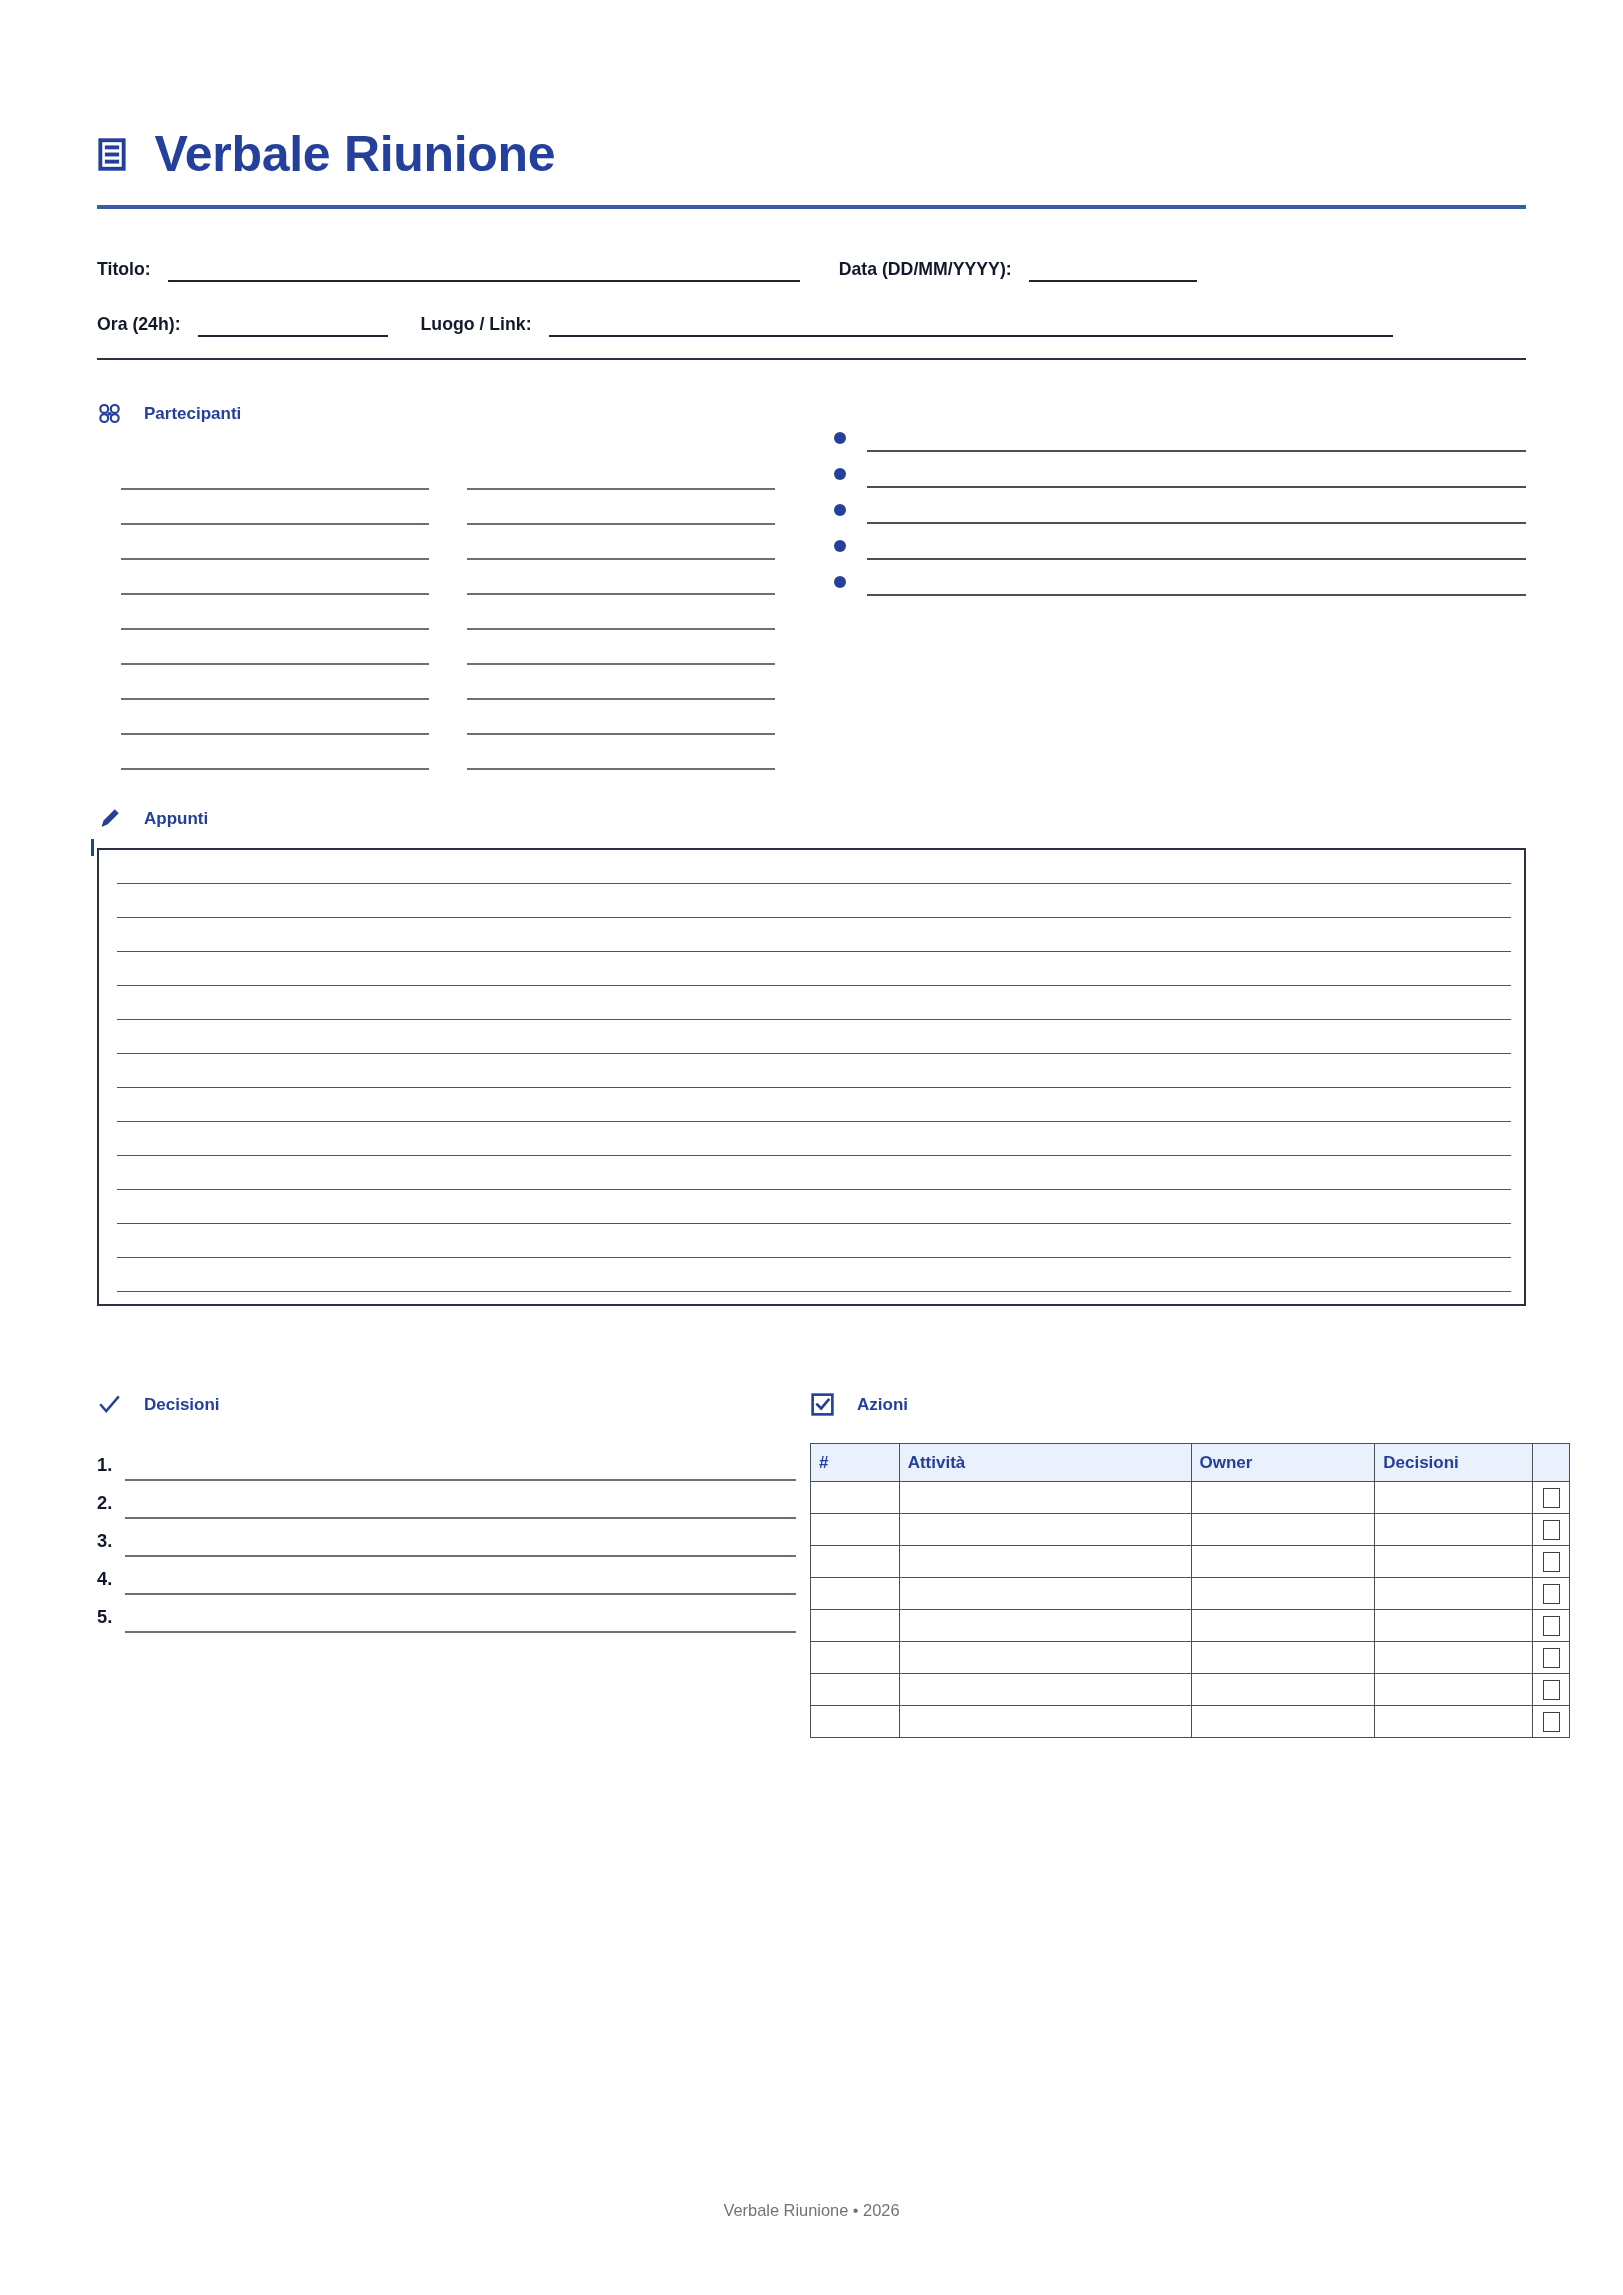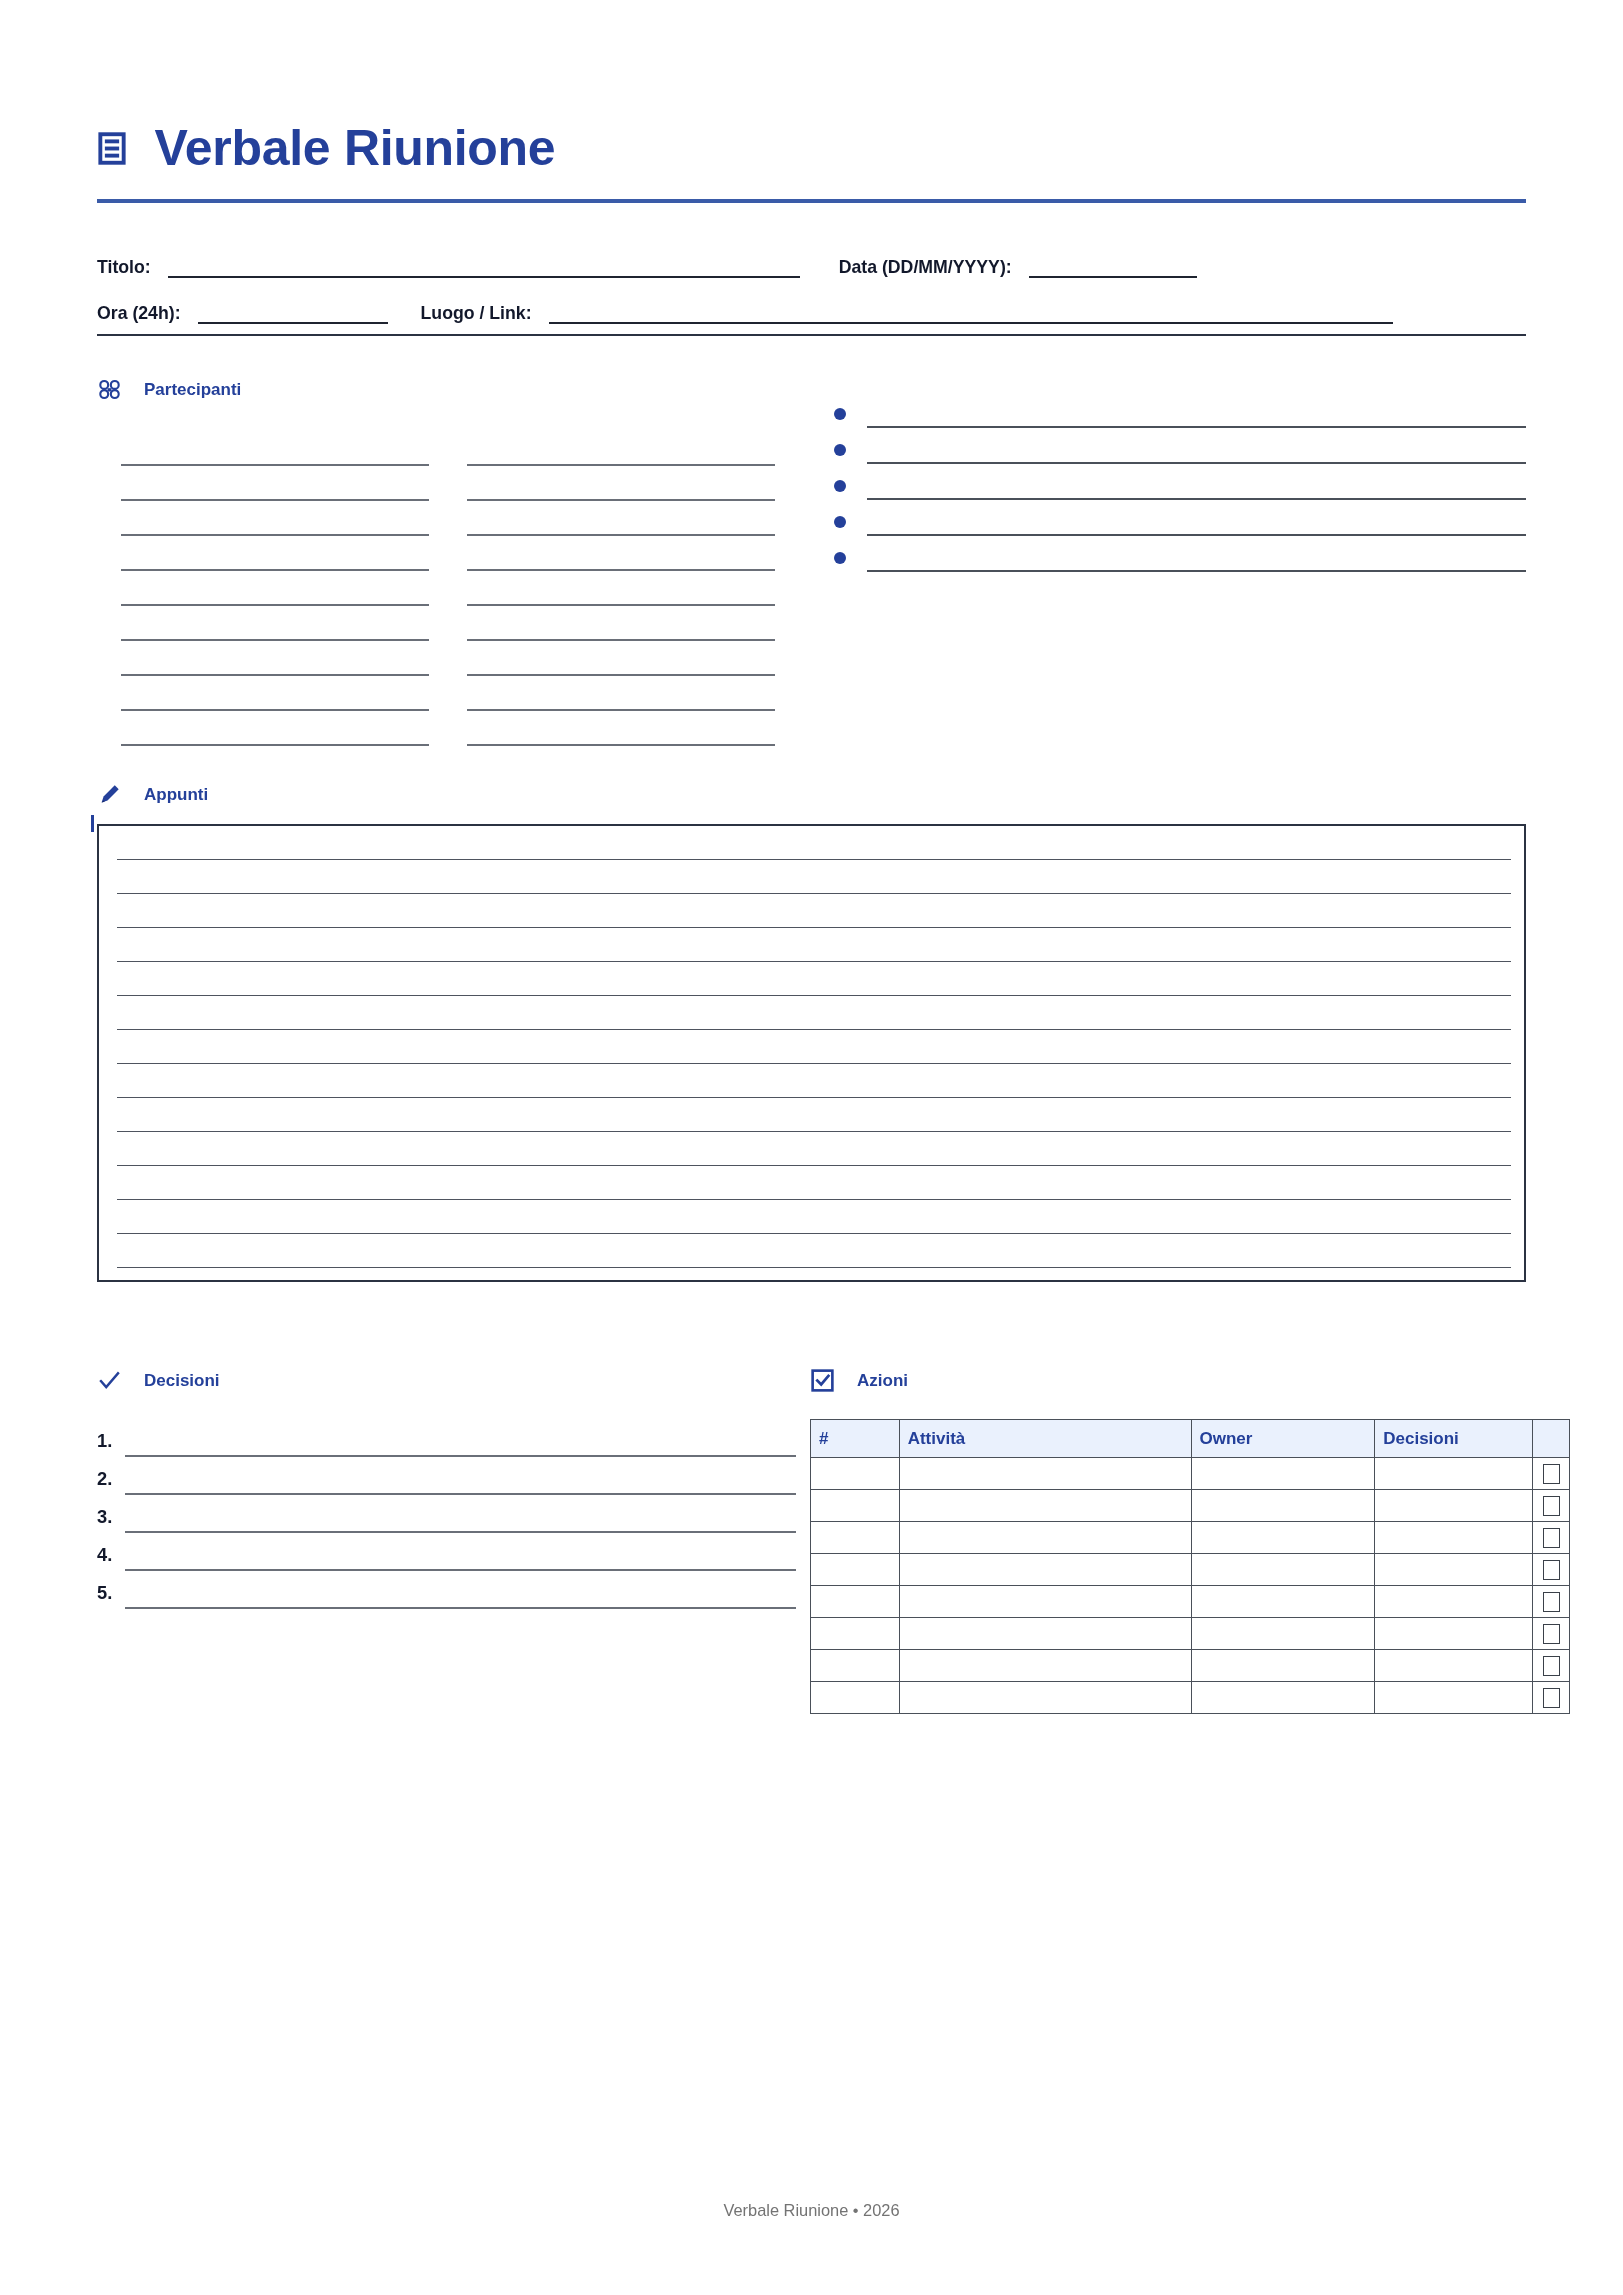--- a/index.html
+++ b/index.html
@@ -14,21 +14,21 @@
     color: #1a1a1a;
     position: relative;
     overflow: hidden;
   }
   .page {
     position: absolute;
     left: 0; top: 0;
     width: 1623px;
     height: 2285px;
     box-sizing: border-box;
-    padding: 6px 97px;
+    padding: 12px 97px;
   }
 
   
   .doc-header {
     padding-top: 117px;
     display: flex;
     align-items: center;
     gap: 27.5px;
   }
   .doc-icon {
@@ -51,22 +51,23 @@
     background: #3a5ba8;
     width: 100%;
   }
 
   
   .meta-block {
     padding-top: 29px;
   }
   .meta-row {
     display: flex;
-    align-items: flex-end;
+    align-items: center;
     height: 46px;
+    margin-top: 9px;
   }
   .meta-label {
     font-size: 17.7px;
     font-weight: bold;
     color: #12182b;
     white-space: nowrap;
   }
   .fill-line {
     border-bottom: 2px solid #1f2430;
     height: 22px;

